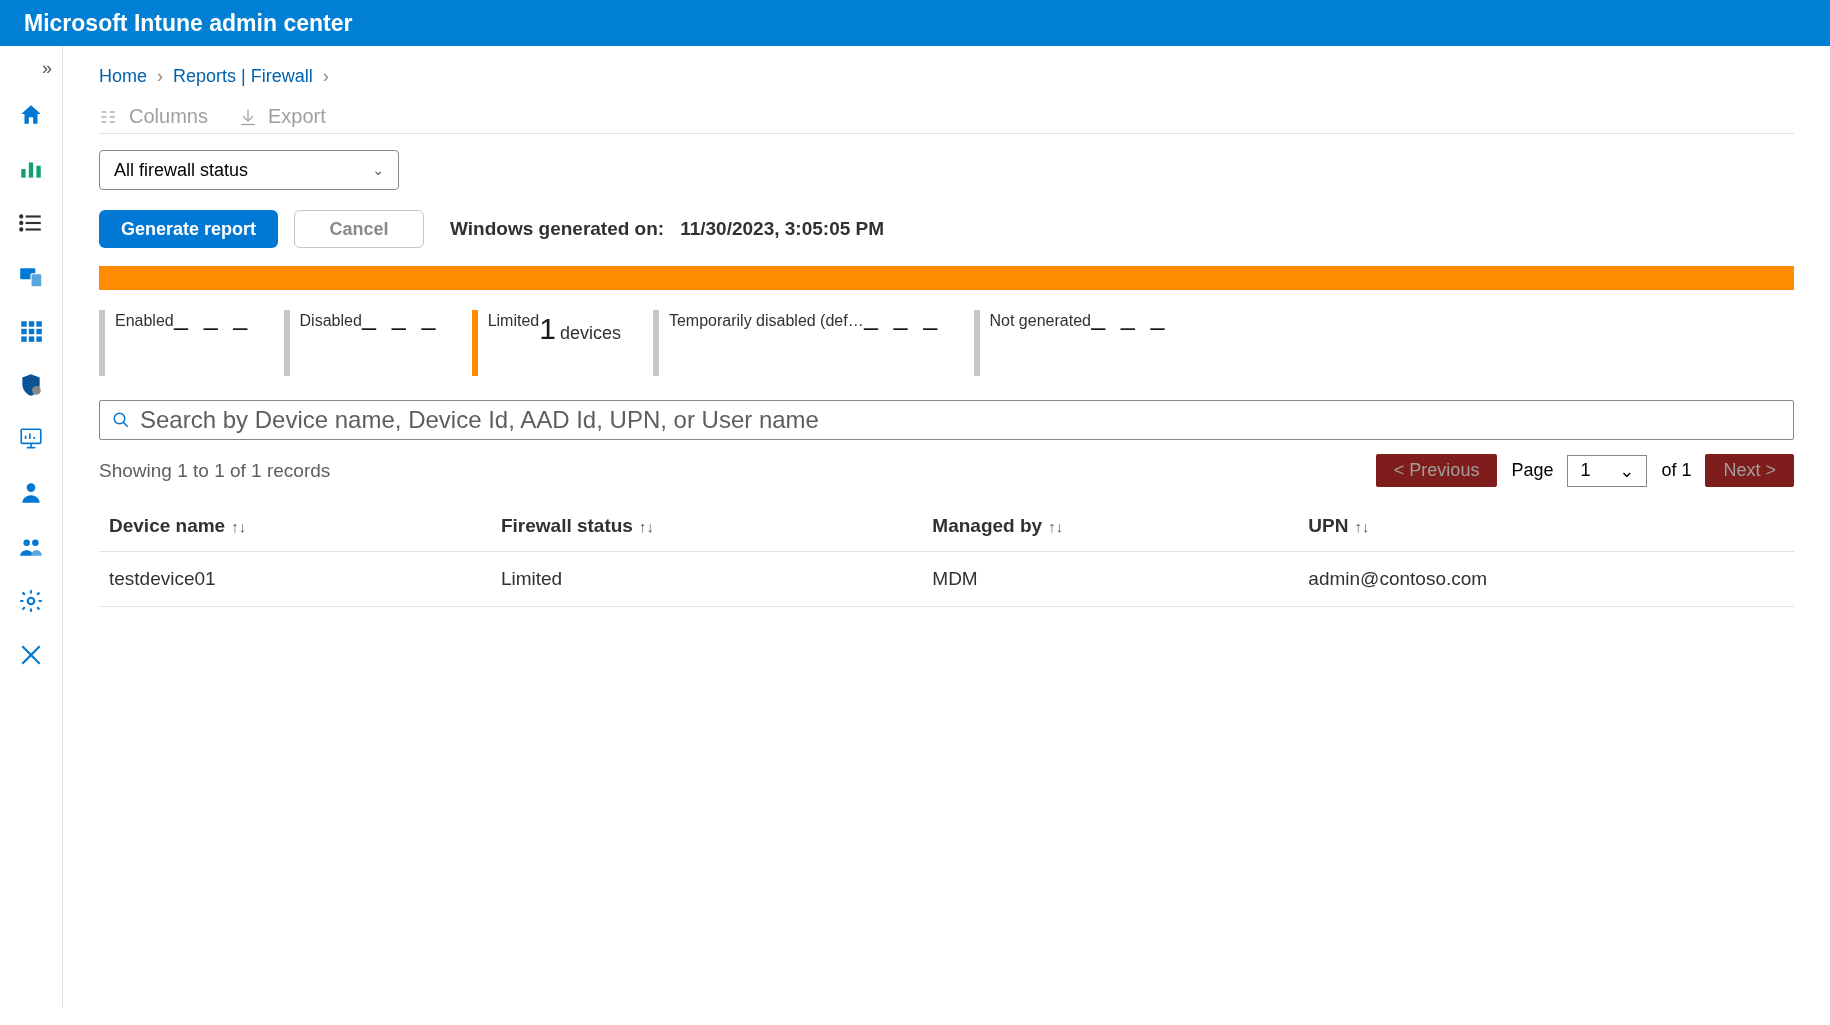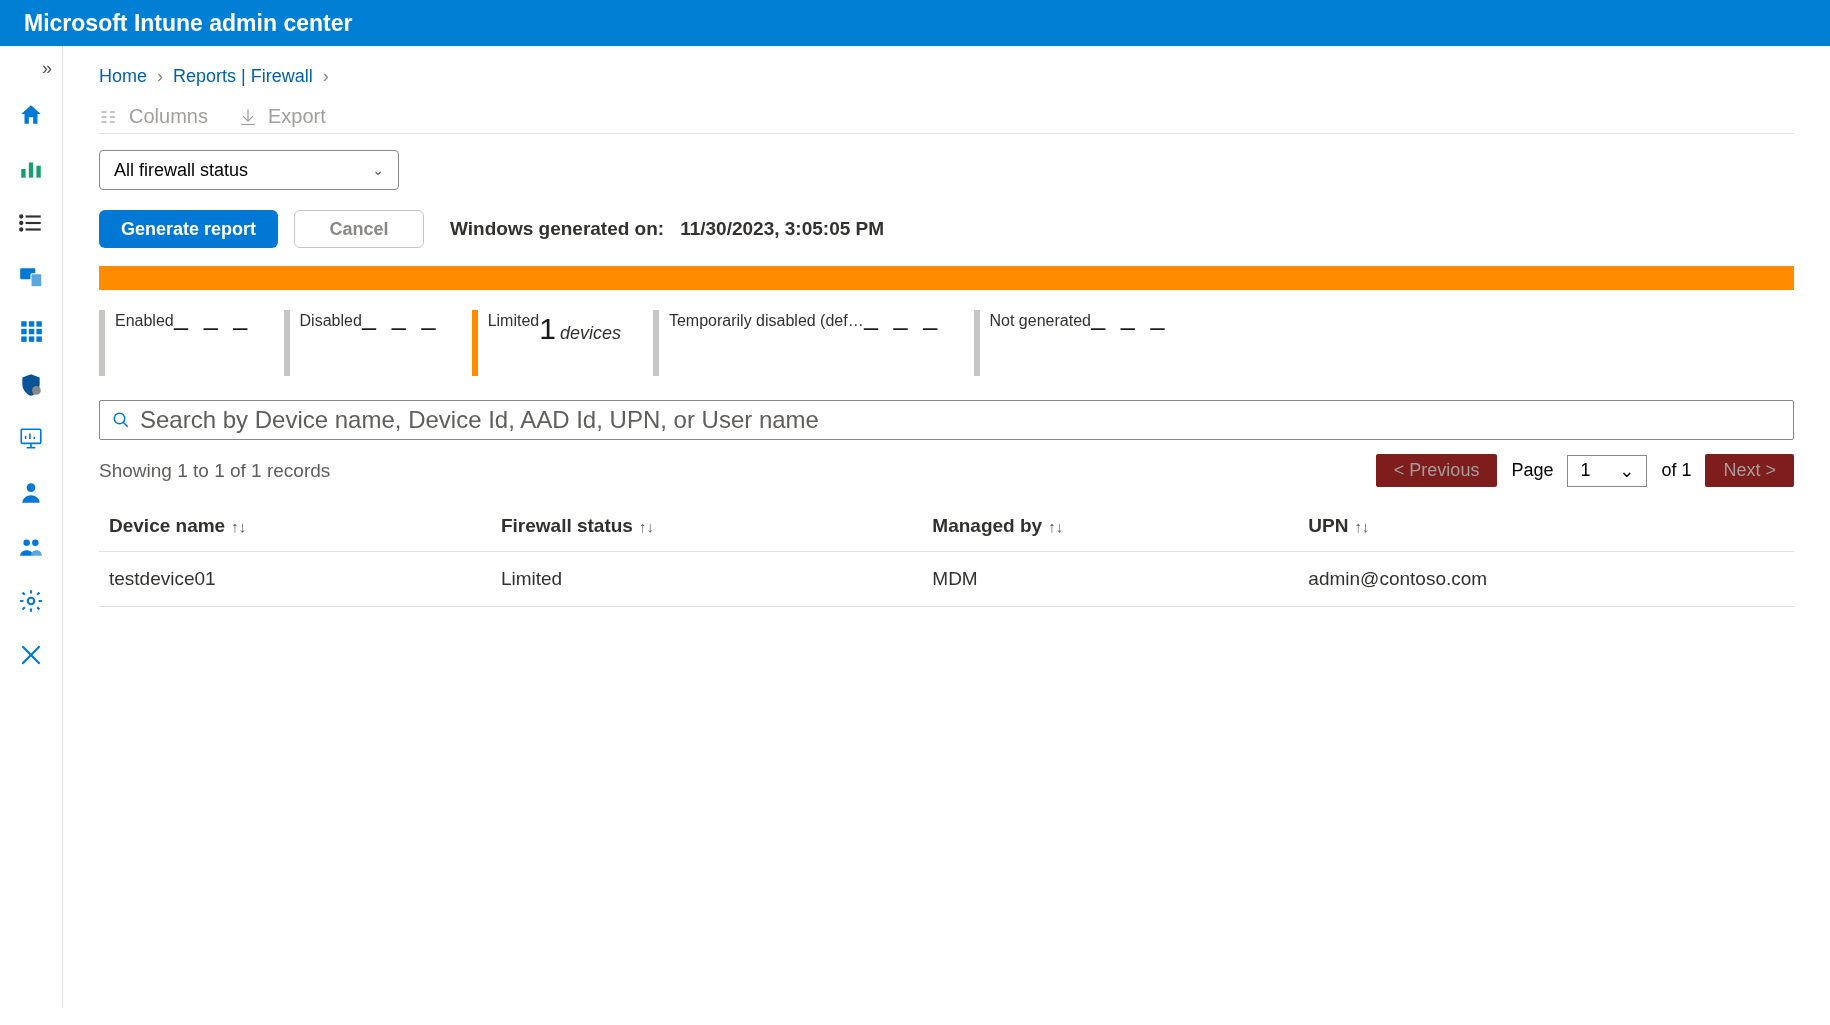--- a/index.html
+++ b/index.html
@@ -144,21 +144,21 @@
       min-width: 120px;
       height: 66px;
       display: flex;
       flex-direction: row;
       justify-content: space-between;
     }
     .stat.active { border-left-color: #ff8c00; }
     .stat-label { font-size: 16px; color: #323130; white-space: nowrap; overflow: hidden; text-overflow: ellipsis; max-width: 200px; }
     .stat-value { font-size: 26px; font-weight: 400; color: #1b1a19; letter-spacing: 4px; }
     .stat-value .n { font-size: 30px; font-weight: 400; letter-spacing: 0; }
-    .stat-value .u { font-size: 18px; color: #323130; letter-spacing: 0; margin-left: 4px; font-style: italic; }
+    .stat-value .u { font-size: 18px; color: #323130; letter-spacing: 0; margin-left: 4px; }
 
     .search-box {
       display: flex;
       align-items: center;
       gap: 10px;
       border: 1px solid #8a8886;
       border-radius: 2px;
       height: 40px;
       padding: 0 12px;
       margin-bottom: 14px;

